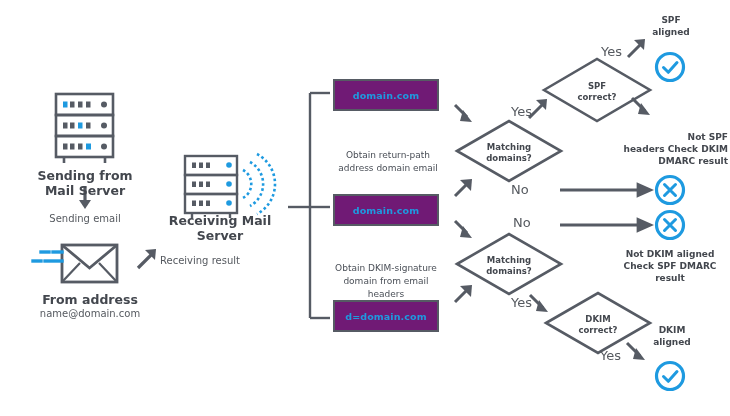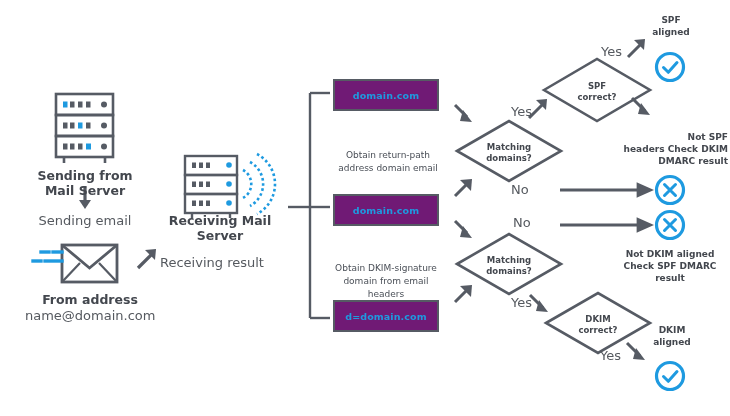--- a/index.html
+++ b/index.html
@@ -18,21 +18,21 @@
     position:absolute;
     border:2.5px solid #565b64;
     background:#701a75;
     display:flex;align-items:center;justify-content:center;
     font-weight:bold;font-size:9.5px;color:#1e9ae0;
     letter-spacing:.1px;
   }
   .diamond-text{position:absolute;text-align:center;font-weight:bold;font-size:8.5px;color:#43474e;line-height:1.25;}
   .yn{position:absolute;font-size:13px;color:#55595f;}
   .big-title{font-size:12.5px;font-weight:bold;color:#43474e;}
-  .sub-title{font-size:13px;color:#55595f;}
+  .sub-title{font-size:10px;color:#55595f;}
   .res-title{font-size:9px;font-weight:bold;color:#43474e;line-height:1.35;}
   .step-text{font-size:9px;color:#4a4f57;line-height:1.45;}
 </style>
 </head>
 <body>
 
 <div id="stage">
 
   <svg class="layer" viewBox="0 0 730 416">
     <defs>

